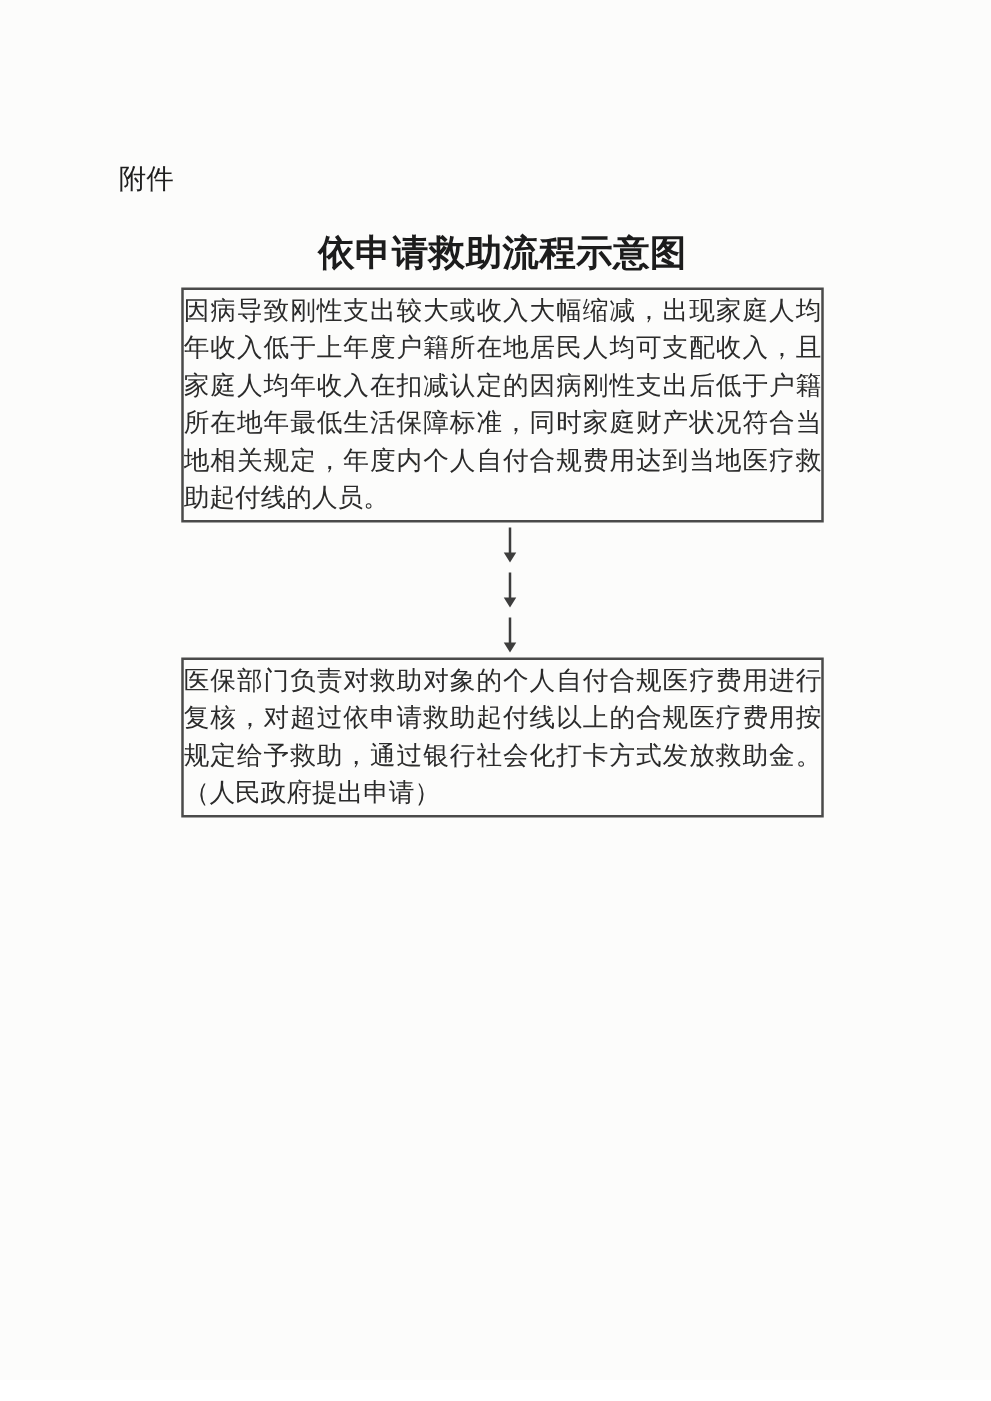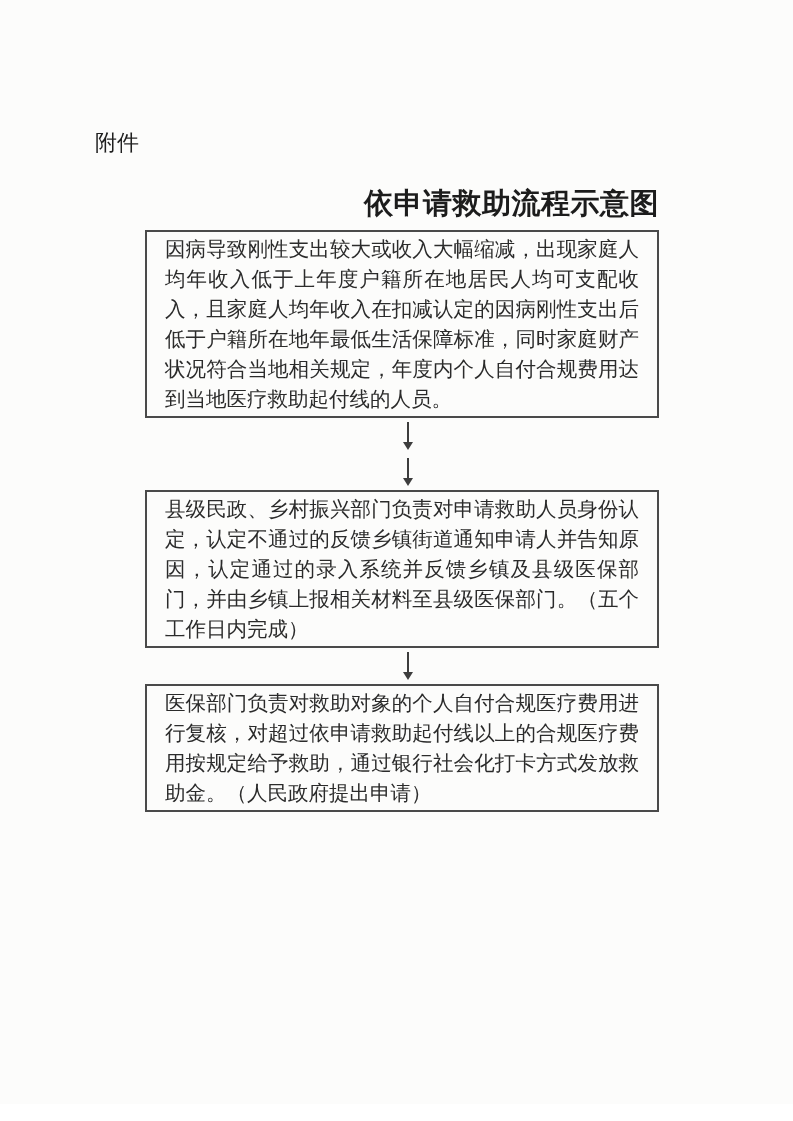--- a/index.html
+++ b/index.html
@@ -23,41 +23,41 @@
     line-height: 26px;
     color: #1f1f1f;
     font-weight: 500;
   }
   .title {
     position: absolute;
     left: 145px;
     top: 185px;
     width: 514px;
     margin: 0;
-    text-align: right;
+    text-align: center;
     font-size: 29px;
     line-height: 36px;
     font-weight: 600;
     letter-spacing: 0.5px;
     color: #1c1c1c;
   }
   .flow {
     position: absolute;
     left: 145px;
     top: 230px;
     width: 514px;
     display: flex;
     flex-direction: column;
   }
   .box {
     box-sizing: border-box;
     width: 514px;
     border: 2px solid #4a4a4a;
     background: #fcfcfb;
-    padding: 2px 18px;
+    padding: 2px 0;
     font-size: 20.5px;
     line-height: 30px;
     text-align: justify;
     text-justify: inter-character;
     line-break: strict;
     color: #2b2b2b;
   }
   .arrow {
     height: 36px;
     display: flex;
@@ -97,21 +97,20 @@
       <span class="stem"></span>
       <span class="head"></span>
     </div>
 
 
     <div class="arrow">
       <span class="stem"></span>
       <span class="head"></span>
     </div>
 
-    <div class="box">县级民政、乡村振兴部门负责对申请救助人员身份认定，认定不通过的反馈乡镇街道通知申请人并告知原因，认定通过的录入系统并反馈乡镇及县级医保部门，并由乡镇上报相关材料至县级医保部门。（五个工作日内完成）</div>
 
     <div class="arrow">
       <span class="stem"></span>
       <span class="head"></span>
     </div>
 
     <div class="box">医保部门负责对救助对象的个人自付合规医疗费用进行复核，对超过依申请救助起付线以上的合规医疗费用按规定给予救助，通过银行社会化打卡方式发放救助金。（人民政府提出申请）</div>
 
   </div>
 </div>

